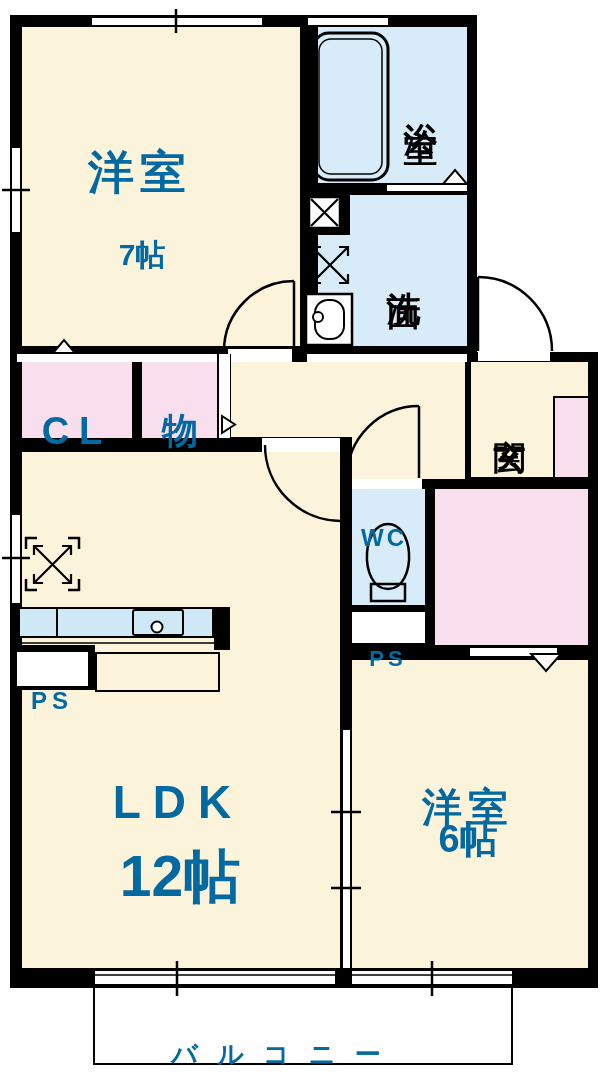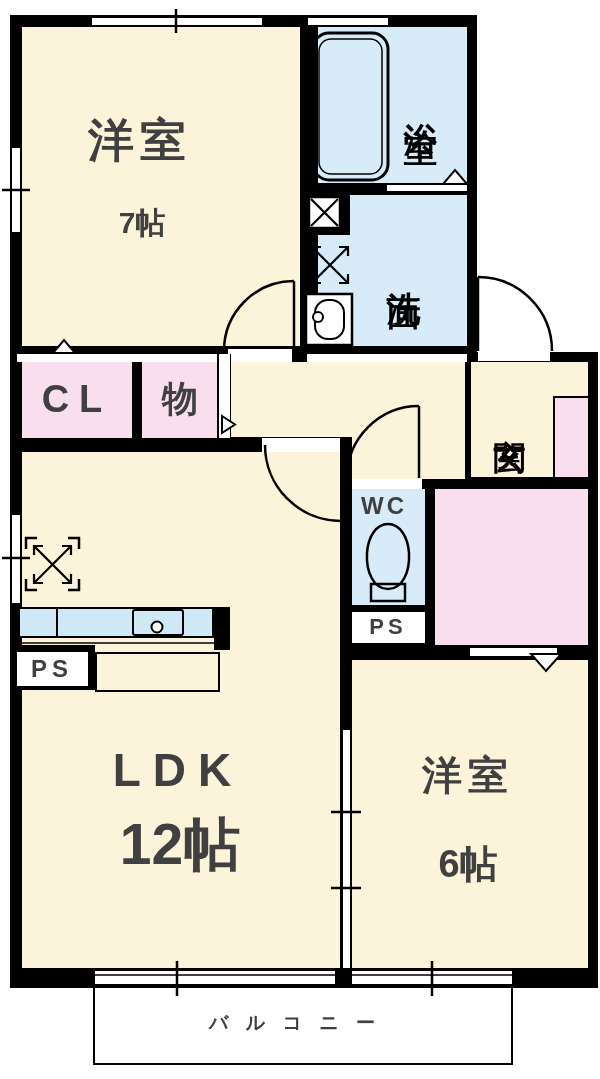--- a/index.html
+++ b/index.html
@@ -10,22 +10,22 @@
   }
   #plan * { box-sizing:border-box; }
   .abs { position:absolute; }
   .black { background:var(--wall,#000); }
   .cream { background:var(--cream,#fcf3db); }
   .blue  { background:var(--blue,#d7ecf8); }
   .pink  { background:var(--pink,#f9dfee); }
   .white { background:#fff; }
   .counterblue { background:var(--counter,#cfe8f5); }
   .lbl {
-    position:absolute; color:#404040; font-weight:600; white-space:nowrap;
-    transform:translate(-50%,-50%); z-index:30; line-height:1.05;
+    position:absolute; color:#0369a1; font-weight:600; white-space:nowrap;
+    transform:translate(-50%,-50%); z-index:30; line-height:1.05;margin-top:32px;
   }
   .vlbl {
     position:absolute; color:#000; font-weight:600; z-index:30;
     writing-mode:vertical-rl; text-orientation:upright; line-height:1.0;
     transform:translate(-50%,-50%);
   }
   .thinlr { border-left:1.5px solid #000; border-right:1.5px solid #000; }
   svg.overlay { position:absolute; left:0; top:0; z-index:20; pointer-events:none; }
   .balcony-box { border:2.5px solid #000; background:#fff; z-index:0; }
   .bordered { border:2.5px solid #000; }
@@ -187,16 +187,16 @@
   <div class="lbl" style="left:180px;top:399px;font-size:36px;">物</div>
 
   <div class="lbl" style="left:384px;top:506px;font-size:24px;letter-spacing:3px;">WC</div>
   <div class="lbl" style="left:388px;top:627px;font-size:22px;letter-spacing:4px;">PS</div>
   <div class="lbl" style="left:52px;top:669px;font-size:24px;letter-spacing:5px;">PS</div>
 
   <div class="lbl" style="left:178px;top:770px;font-size:46px;letter-spacing:12px;">LDK</div>
   <div class="lbl" style="left:180px;top:845px;font-size:57px;">12帖</div>
 
   <div class="lbl" style="left:468px;top:775px;font-size:40px;letter-spacing:6px;">洋室</div>
-  <div class="lbl" style="left:468px;top:865px;font-size:38px;">6帖</div>
-
-  <div class="lbl" style="left:295px;top:1023px;font-size:19px;letter-spacing:6px;">バ ル コ ニ ー</div>
+  <div class="lbl" style="left:468px;top:808px;font-size:38px;">6帖</div>
+
+  <div class="lbl" style="left:279px;top:1023px;font-size:26px;letter-spacing:6px;">バ ル コ ニ ー</div>
 </div>
 
 </body></html>

